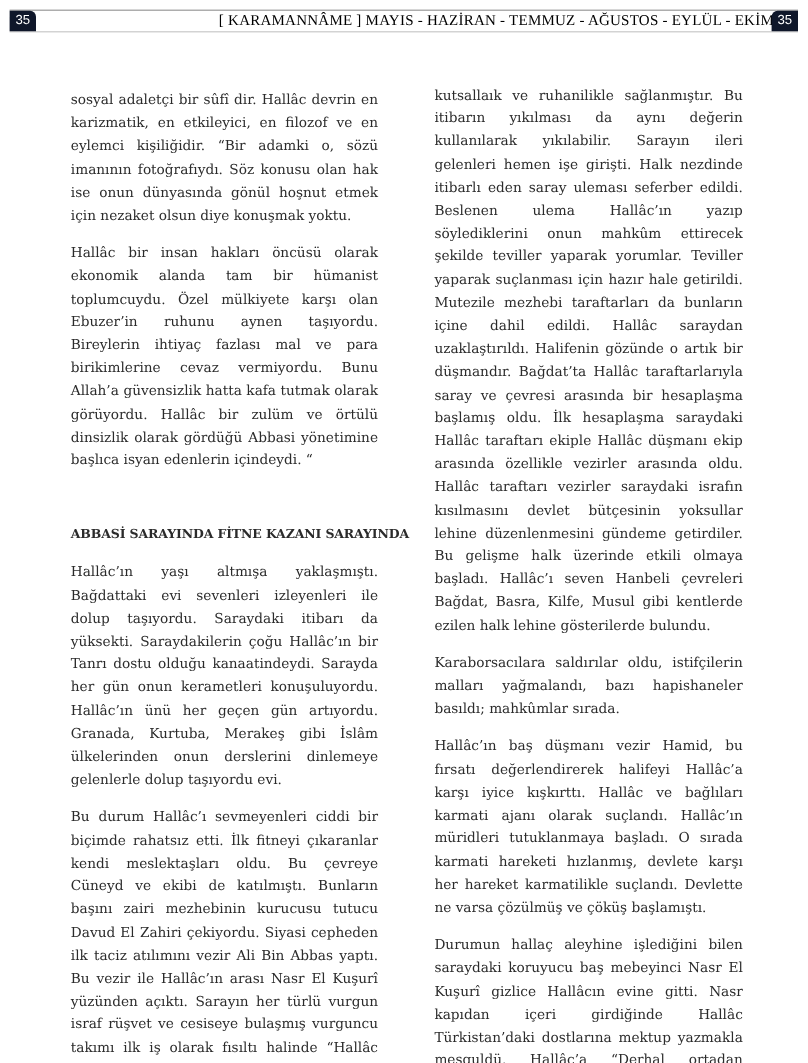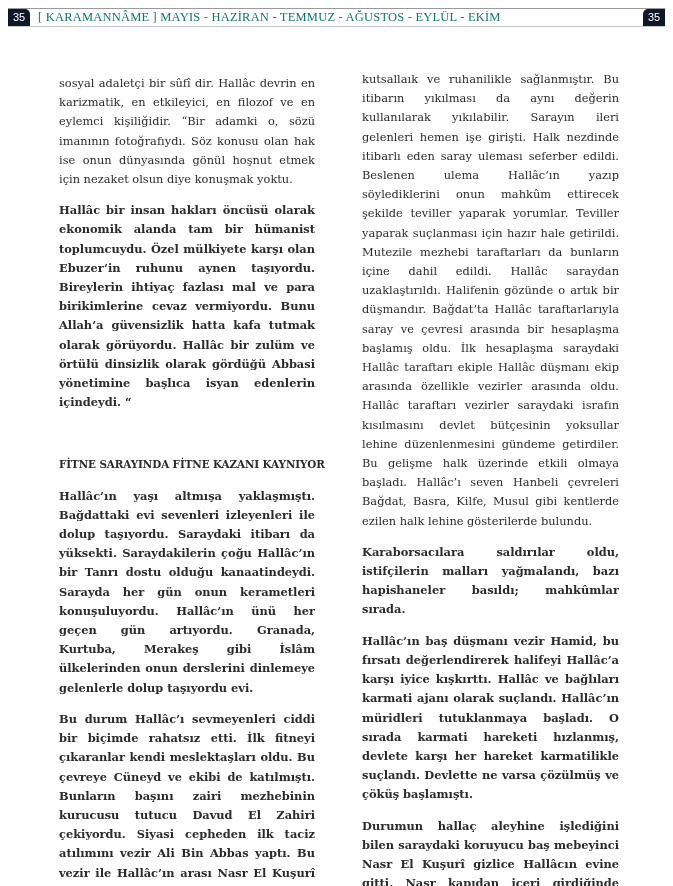--- a/index.html
+++ b/index.html
@@ -1,43 +1,43 @@
 <!DOCTYPE html>
 <html><head>
 <meta charset="utf-8">
 <style>
   html, body { margin: 0; padding: 0; background: #ffffff; }
   body { width: 673px; height: 886px; position: relative; overflow: hidden; font-family: "DejaVu Serif", serif; color: #2b2b2b; }
   .header { position: absolute; left: 8px; right: 8px; top: 8px; height: 17px; border-top: 1px solid #9a9a9a; border-bottom: 1px solid #c9c9c9; }
   .badge { position: absolute; top: 0; height: 17px; width: 22px; background: #0f172a; color: #ffffff; font-family: "Liberation Sans", sans-serif; font-size: 11px; line-height: 17px; text-align: center; }
   .badge.left { left: 0; border-top-right-radius: 5px; }
   .badge.right { right: 0; border-top-left-radius: 5px; }
-  .header-title { position: absolute; left: 30px; right: 20px; top: 0; height: 17px; text-align: left; font-family: "Liberation Serif", serif; font-size: 12.5px; line-height: 17px; color: #0f766e; letter-spacing: 0.2px; white-space: nowrap; }
+  .header-title { position: absolute; left: 30px; right: 20px; top: 0; height: 17px; text-align: right; font-family: "Liberation Serif", serif; font-size: 12.5px; line-height: 17px; color: #000000; letter-spacing: 0.2px; white-space: nowrap; }
   .col { position: absolute; top: 62px; width: 280px; font-size: 11.4px; line-height: 19.2px; text-align: justify; }
   .col.left { left: 47px; }
   .col.right { left: 350px; top: 58px; width: 281px; }
   .col p { margin: 12px; text-indent: 0; }
-  .col p + p { margin-top: 0; font-weight: bold; }
+  .col p + p { margin-top: 0; }
   .gap { height: 19px; }
   .heading { font-weight: bold; font-size: 10.4px; line-height: 19.2px; letter-spacing: -0.1px; margin: 0; color: #2b2b2b; white-space: nowrap; }
 </style>
 </head>
 <body>
 
 <div class="header">
   <div class="badge left">35</div>
   <div class="header-title">[ KARAMANNÂME ] MAYIS - HAZİRAN - TEMMUZ - AĞUSTOS - EYLÜL - EKİM</div>
   <div class="badge right">35</div>
 </div>
 
 <div class="col left">
   <p>sosyal adaletçi bir sûfî dir. Hallâc devrin en karizmatik, en etkileyici, en filozof ve en eylemci kişiliğidir. “Bir adamki o, sözü imanının fotoğrafıydı. Söz konusu olan hak ise onun dünyasında gönül hoşnut etmek için nezaket olsun diye konuşmak yoktu.</p>
   <p>Hallâc bir insan hakları öncüsü olarak ekonomik alanda tam bir hümanist toplumcuydu. Özel mülkiyete karşı olan Ebuzer’in ruhunu aynen taşıyordu. Bireylerin ihtiyaç fazlası mal ve para birikimlerine cevaz vermiyordu. Bunu Allah’a güvensizlik hatta kafa tutmak olarak görüyordu. Hallâc bir zulüm ve örtülü dinsizlik olarak gördüğü Abbasi yönetimine başlıca isyan edenlerin içindeydi. “</p>
   <div class="gap"></div>
-  <p class="heading">FİTNE SARAYINDA FİTNE KAZANI KAYNIYOR</p>
+  <p class="heading">ABBASİ SARAYINDA FİTNE KAZANI SARAYINDA</p>
   <p>Hallâc’ın yaşı altmışa yaklaşmıştı. Bağdattaki evi sevenleri izleyenleri ile dolup taşıyordu. Saraydaki itibarı da yüksekti. Saraydakilerin çoğu Hallâc’ın bir Tanrı dostu olduğu kanaatindeydi. Sarayda her gün onun kerametleri konuşuluyordu. Hallâc’ın ünü her geçen gün artıyordu. Granada, Kurtuba, Merakeş gibi İslâm ülkelerinden onun derslerini dinlemeye gelenlerle dolup taşıyordu evi.</p>
   <p>Bu durum Hallâc’ı sevmeyenleri ciddi bir biçimde rahatsız etti. İlk fitneyi çıkaranlar kendi meslektaşları oldu. Bu çevreye Cüneyd ve ekibi de katılmıştı. Bunların başını zairi mezhebinin kurucusu tutucu Davud El Zahiri çekiyordu. Siyasi cepheden ilk taciz atılımını vezir Ali Bin Abbas yaptı. Bu vezir ile Hallâc’ın arası Nasr El Kuşurî yüzünden açıktı. Sarayın her türlü vurgun israf rüşvet ve cesiseye bulaşmış vurguncu takımı ilk iş olarak fısıltı halinde “Hallâc halifeyi indirip onun yerine geçmeyi planlıyor.” Söylentisini yaymaya başladılar. Fısıltılar hemen etkisini gösterdi. Halife Hallâc’a soğuk bakmaya başladı. Saraydaki Hallâc düşmanları şöyle düşünmeye başladırlar. Hallâc’a karşı verilecek savaş din adına din silahı kullanılarak yapılmalıdır. Çünkü Hallâc’ın saraydaki ve kitleler üzerindeki itibarı din</p>
 </div>
 
 <div class="col right">
   <p>kutsallaık ve ruhanilikle sağlanmıştır. Bu itibarın yıkılması da aynı değerin kullanılarak yıkılabilir.  Sarayın ileri gelenleri hemen işe girişti. Halk nezdinde itibarlı eden saray uleması seferber edildi. Beslenen ulema Hallâc’ın yazıp söylediklerini onun mahkûm ettirecek şekilde teviller yaparak yorumlar. Teviller yaparak suçlanması için hazır hale getirildi. Mutezile mezhebi taraftarları da bunların içine dahil edildi. Hallâc saraydan uzaklaştırıldı. Halifenin gözünde o artık bir düşmandır. Bağdat’ta Hallâc taraftarlarıyla saray ve çevresi arasında bir hesaplaşma başlamış oldu. İlk hesaplaşma saraydaki Hallâc taraftarı ekiple Hallâc düşmanı ekip arasında özellikle vezirler arasında oldu. Hallâc taraftarı vezirler saraydaki israfın kısılmasını devlet bütçesinin yoksullar lehine düzenlenmesini gündeme getirdiler. Bu gelişme halk üzerinde etkili olmaya başladı. Hallâc’ı seven Hanbeli çevreleri Bağdat, Basra, Kilfe, Musul gibi kentlerde ezilen halk lehine gösterilerde bulundu.</p>
   <p>Karaborsacılara saldırılar oldu, istifçilerin malları yağmalandı, bazı hapishaneler basıldı; mahkûmlar sırada.</p>
   <p>Hallâc’ın baş düşmanı vezir Hamid, bu fırsatı değerlendirerek halifeyi Hallâc’a karşı iyice kışkırttı. Hallâc ve bağlıları karmati ajanı olarak suçlandı. Hallâc’ın müridleri tutuklanmaya başladı. O sırada karmati hareketi hızlanmış, devlete karşı her hareket karmatilikle suçlandı. Devlette ne varsa çözülmüş ve çöküş başlamıştı.</p>
   <p>Durumun hallaç aleyhine işlediğini bilen saraydaki koruyucu baş mebeyinci Nasr El Kuşurî gizlice Hallâcın evine gitti. Nasr kapıdan içeri girdiğinde Hallâc Türkistan’daki dostlarına mektup yazmakla meşguldü. Hallâc’a “Derhal ortadan kaybolmalısın!” diye bağırdı. Vezirin yüzünden bir şeyler okunuyordu. “Kuşurî bildiklerinin hepsini anlat bana! Gerçeği saklama!” Hallâc’ın ağzından “Demek beni öldürmeye karar verdiler” cümlesi dökülmeye başladı. Kuşurî: “öyle görünüyor.”</p>
 </div>

